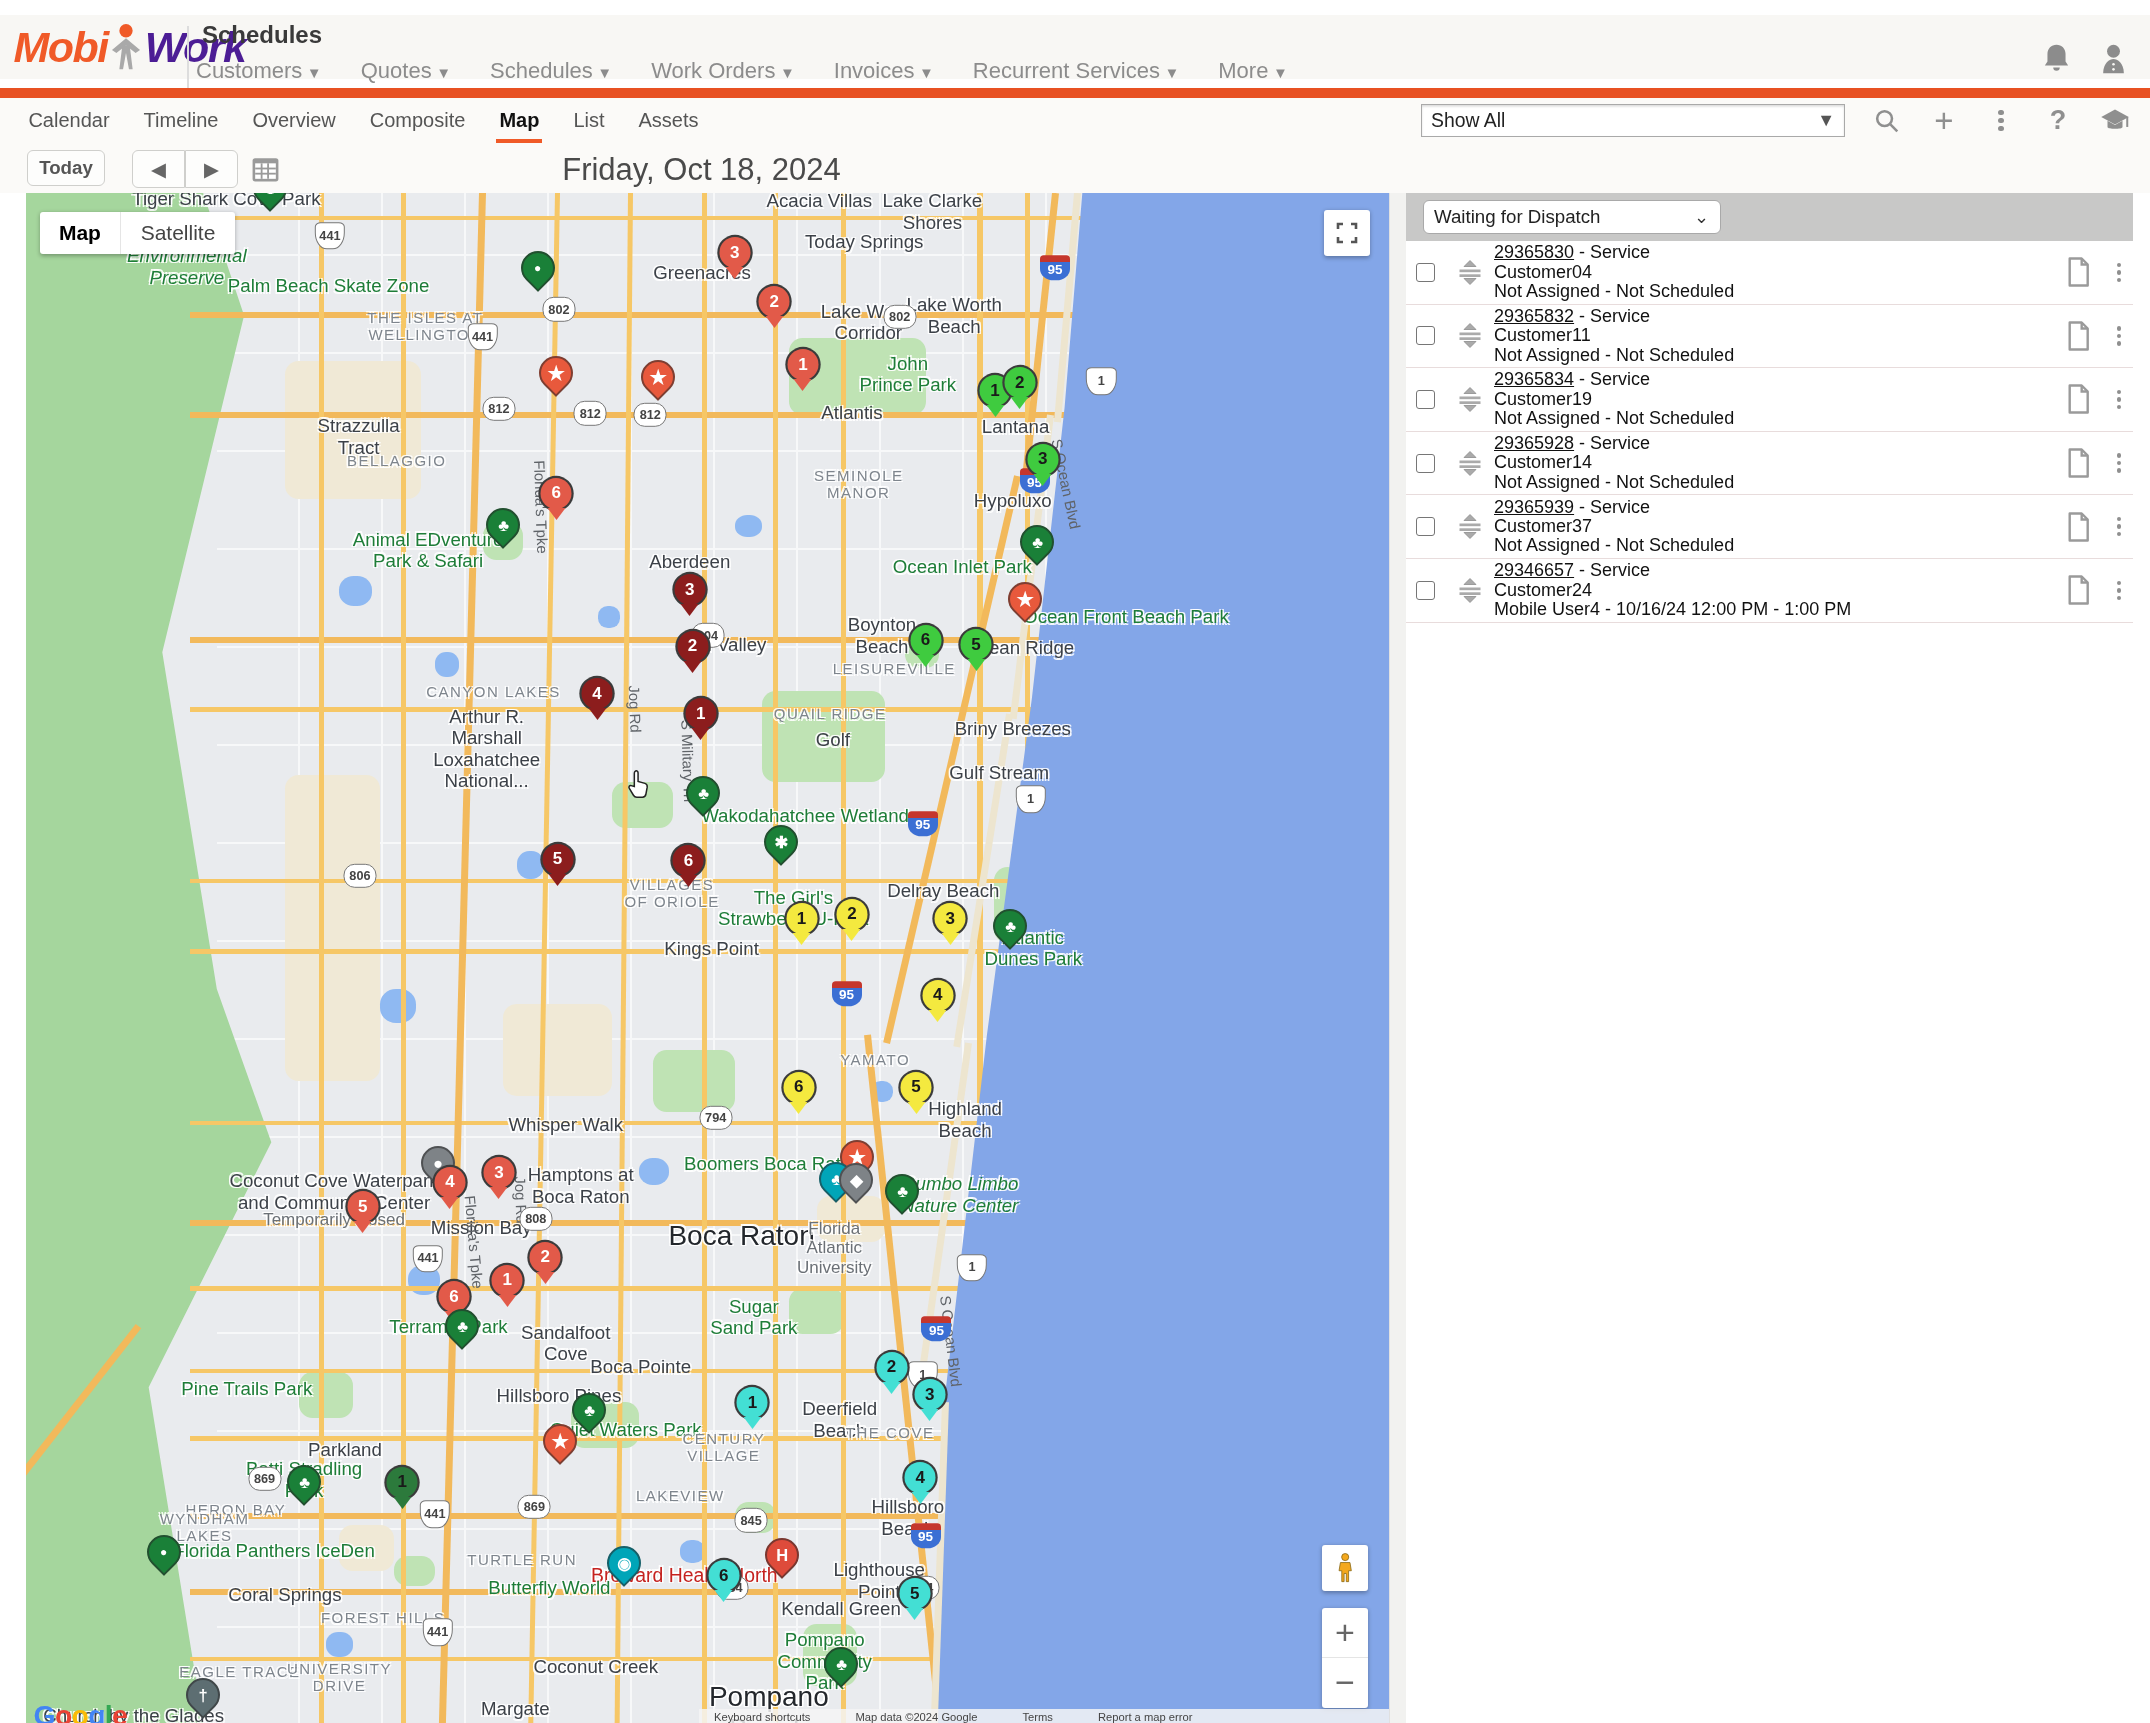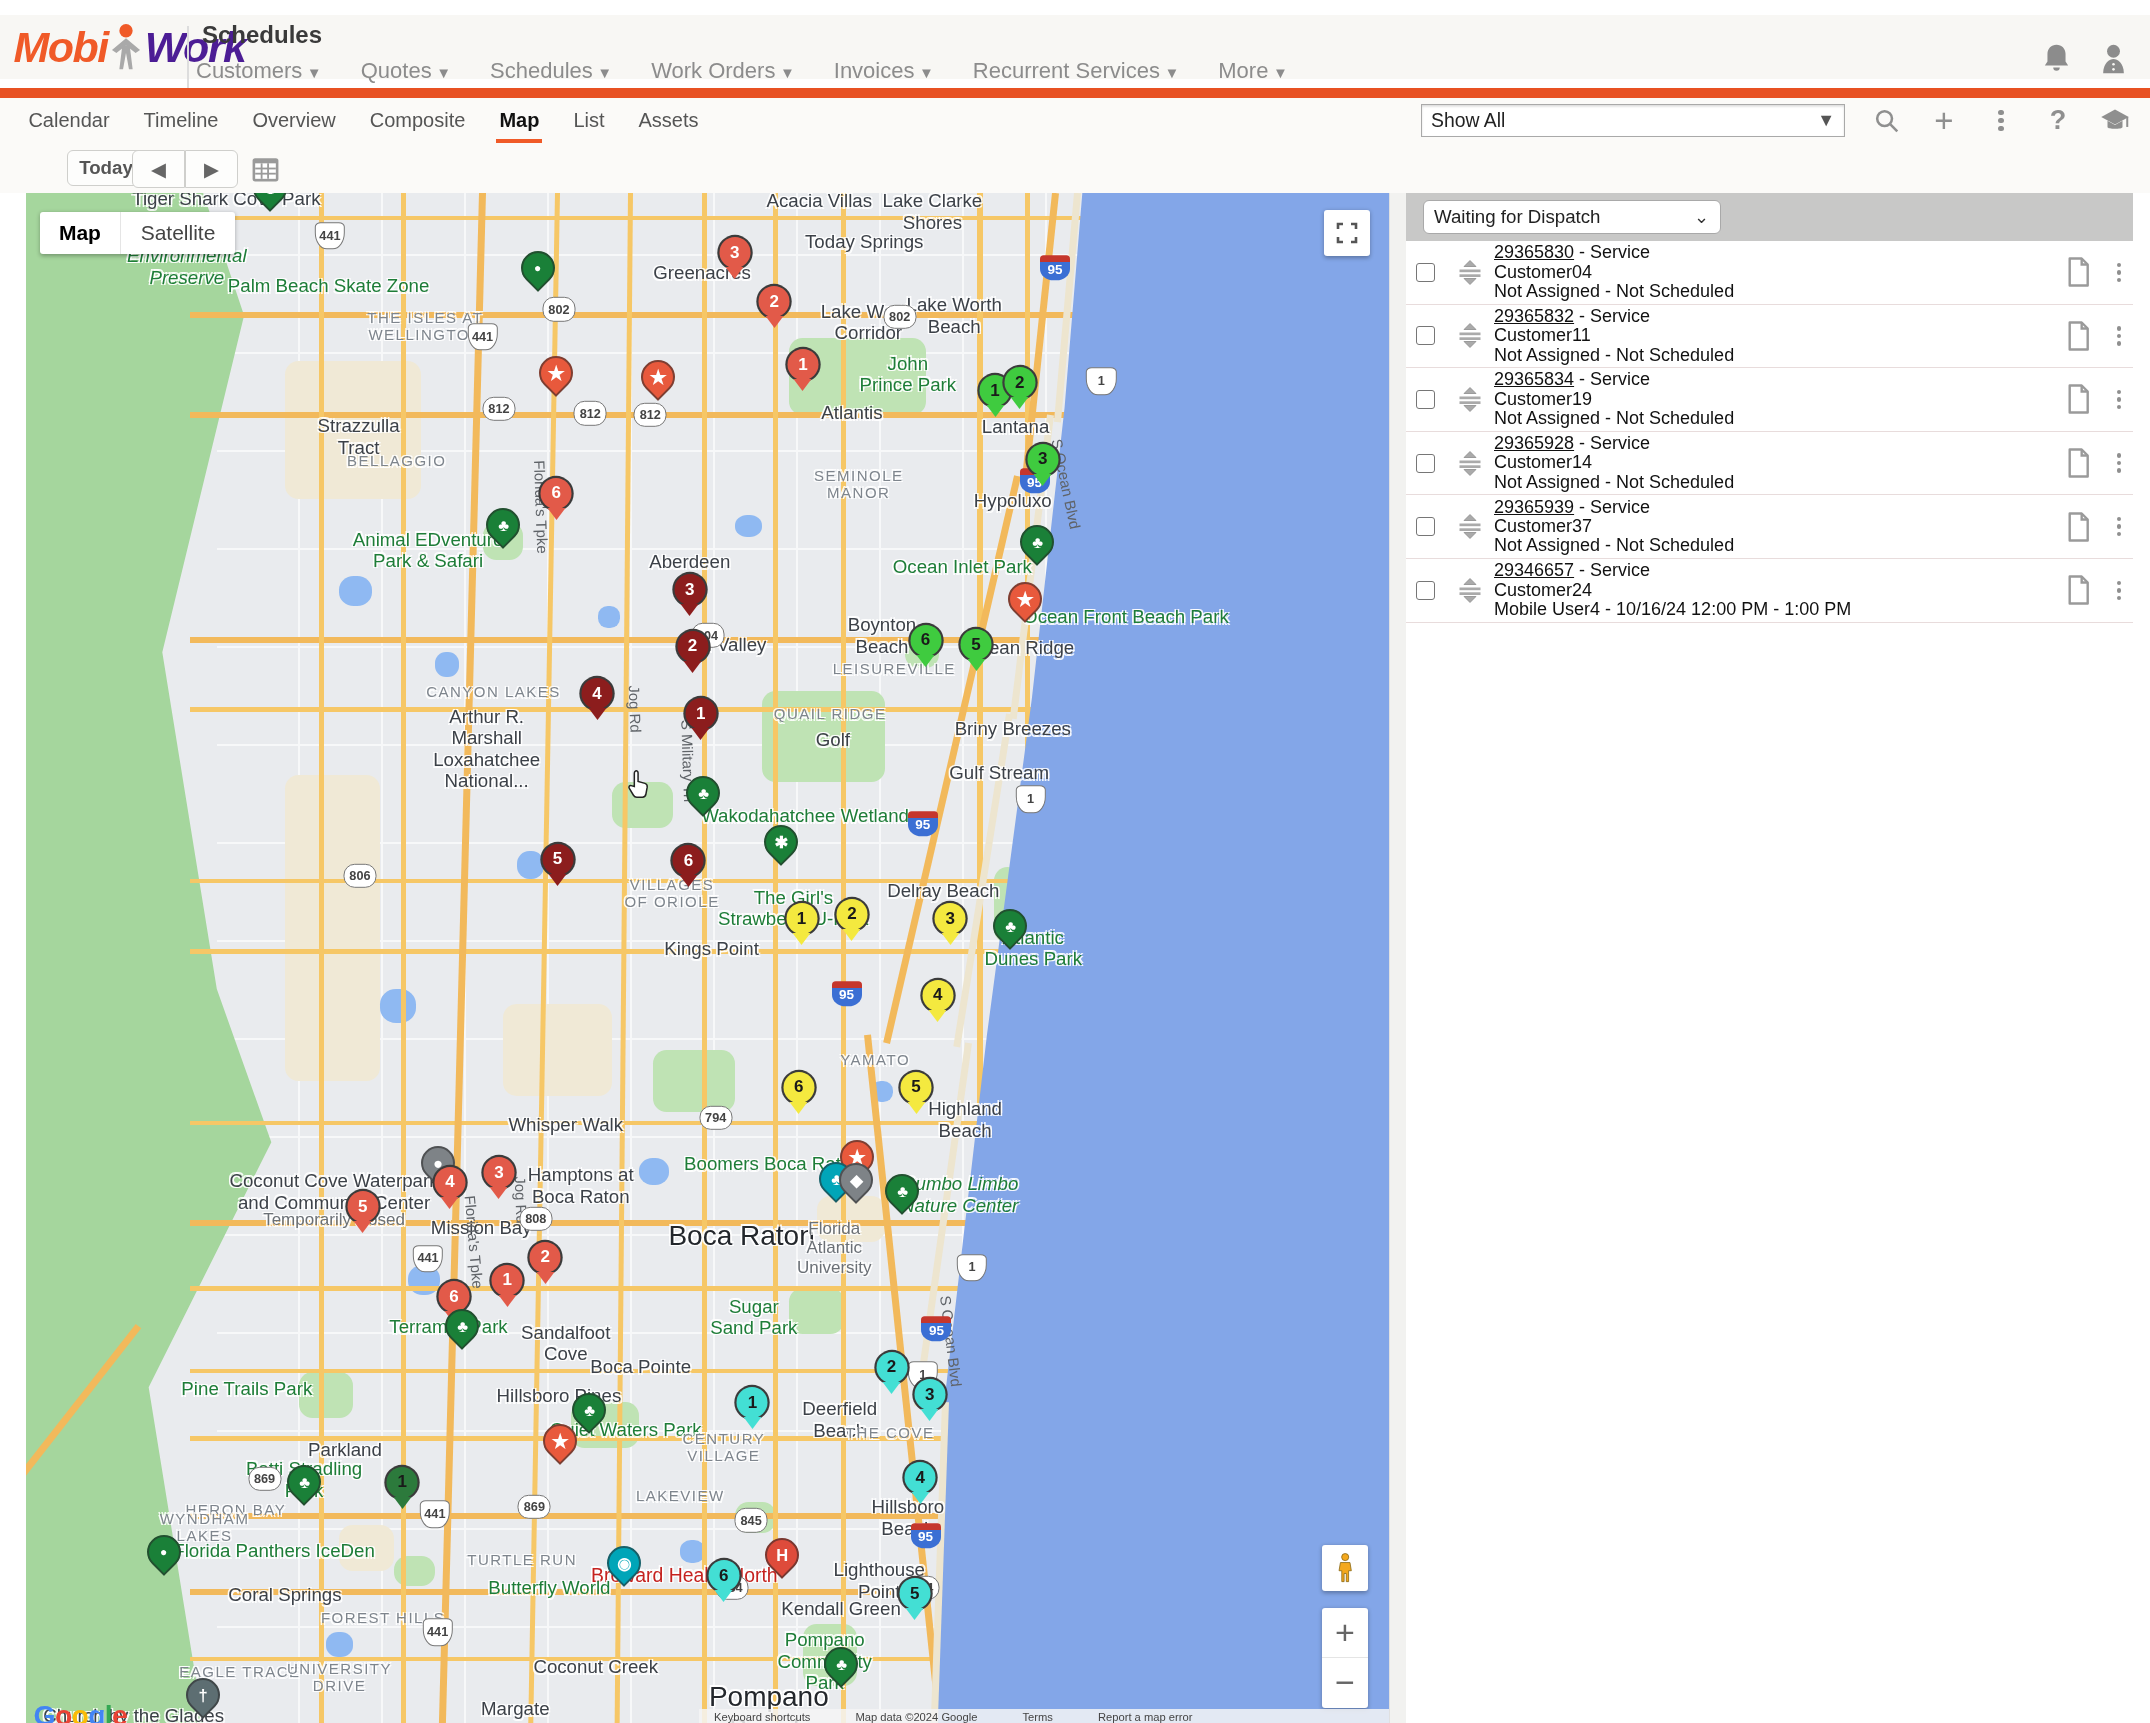--- a/index.html
+++ b/index.html
@@ -32,21 +32,21 @@
   .tabsright{position:absolute;right:21px;top:6px;display:flex;align-items:center;gap:27px;}
   .showall{width:404px;height:31px;background:#fff;border:1.5px solid #A9A9A9;box-shadow:inset 0 1.5px 2.2px rgba(0,0,0,.15);
            display:flex;align-items:center;justify-content:space-between;padding:0 9px;font-size:19.4px;color:#222;cursor:pointer;}
   .showall .selarrow{color:#555;font-size:18px;}
   .tr-icon{color:#8F8F8F;font-size:27px;line-height:1;cursor:pointer;display:flex;align-items:center;justify-content:center;width:30px;height:30px;}
   .kebab i{display:block;width:5.2px;height:5.2px;border-radius:50%;background:#8F8F8F;margin:3px auto;}
 
   
   .daterow{position:absolute;left:0;top:144px;width:100%;height:49px;background:#FBFAF8;}
   .btn-today{position:absolute;left:27px;top:6px;width:78px;height:36px;background:#FDFDFC;border:1.5px solid #CFCFCC;
-             border-radius:6px;font-size:18.7px;font-weight:bold;color:#555;display:flex;align-items:center;justify-content:center;cursor:pointer;margin-left:40px;}
+             border-radius:6px;font-size:18.7px;font-weight:bold;color:#555;display:flex;align-items:center;justify-content:center;cursor:pointer;}
   .navbtns{position:absolute;left:132px;top:6px;display:flex;}
   .navbtn{width:51px;height:36px;background:#FDFDFC;border:1.5px solid #CFCFCC;display:flex;align-items:center;justify-content:center;
           font-size:19.4px;color:#666;cursor:pointer;}
   .navbtn:first-child{border-radius:6px 0 0 6px;border-right:0.7px solid #CFCFCC;}
   .navbtn:last-child{border-radius:0 6px 6px 0;border-left:0.7px solid #CFCFCC;}
   .calico{position:absolute;left:250px;top:9px;cursor:pointer;}
   .datelabel{position:absolute;left:0;right:748px;top:7.5px;text-align:center;font-size:31px;color:#4A4A4A;}
 
   
   .map{position:absolute;left:26px;top:193px;width:1363px;height:1531px;background:#E9EBEE;overflow:hidden;}
@@ -234,20 +234,21 @@
         <rect x="2" y="4" width="20" height="18" rx="2" fill="#9A9A9A"></rect>
         <rect x="4" y="8" width="16" height="12" fill="#fff"></rect>
         <g stroke="#9A9A9A" stroke-width="1.4">
           <line x1="4" y1="12" x2="20" y2="12"></line>
           <line x1="4" y1="16" x2="20" y2="16"></line>
           <line x1="9" y1="8" x2="9" y2="20"></line>
           <line x1="14" y1="8" x2="14" y2="20"></line>
         </g>
       </svg>
   </span>
+  <div class="datelabel">Friday, Oct 18, 2024</div>
 </div>
 
 <div class="map">
   <div class="streets"></div>
 
   <div class="patch green" style="left:56%;top:9.5%;width:10%;height:5%;"></div>
   <div class="patch green" style="left:54%;top:32.5%;width:9%;height:6%;"></div>
   <div class="patch green" style="left:43%;top:38.5%;width:4.5%;height:3%;"></div>
   <div class="patch green" style="left:46%;top:56%;width:6%;height:4%;"></div>
   <div class="patch green" style="left:56%;top:71.5%;width:4%;height:3%;"></div>

